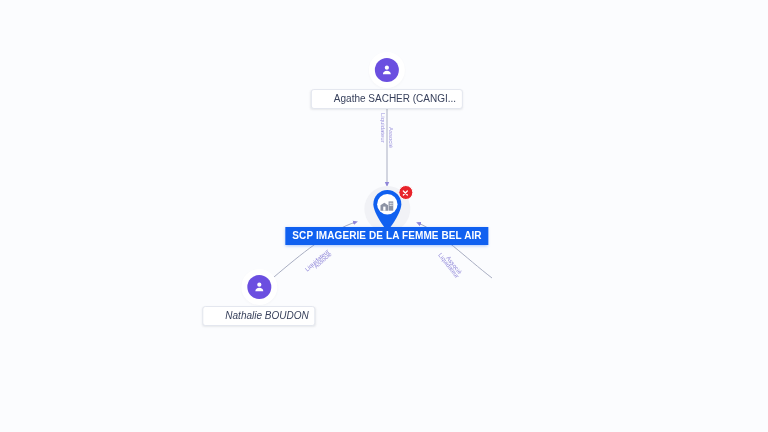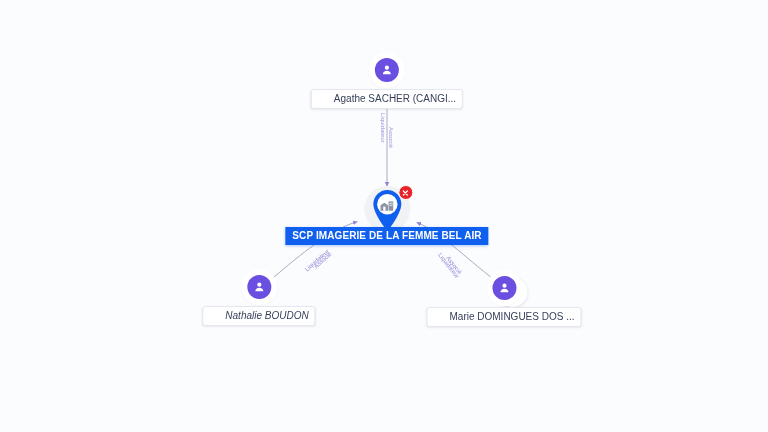--- a/index.html
+++ b/index.html
@@ -249,27 +249,14 @@
       <div class="avatar-disc">
         <svg width="14" height="14" viewBox="0 0 24 24" aria-hidden="true">
           <circle cx="12" cy="8" r="3.6" fill="#ffffff"></circle>
           <path d="M5.2 19.2c0-3.6 3-6 6.8-6s6.8 2.4 6.8 6z" fill="#ffffff"></path>
         </svg>
       </div>
     </div>
     <div class="node-label">Nathalie BOUDON</div>
   </div>
 
-  <div class="node" style="left:504px; top:273px;">
-    <div class="avatar-stack">
-      <div class="avatar-halo">
-        <div class="avatar-disc">
-          <svg width="14" height="14" viewBox="0 0 24 24" aria-hidden="true">
-            <circle cx="12" cy="8" r="3.6" fill="#ffffff"></circle>
-            <path d="M5.2 19.2c0-3.6 3-6 6.8-6s6.8 2.4 6.8 6z" fill="#ffffff"></path>
-          </svg>
-        </div>
-      </div>
-    </div>
-    <div class="node-label">Marie DOMINGUES DOS ...</div>
-  </div>
 
 </div>
 
 </body></html>

